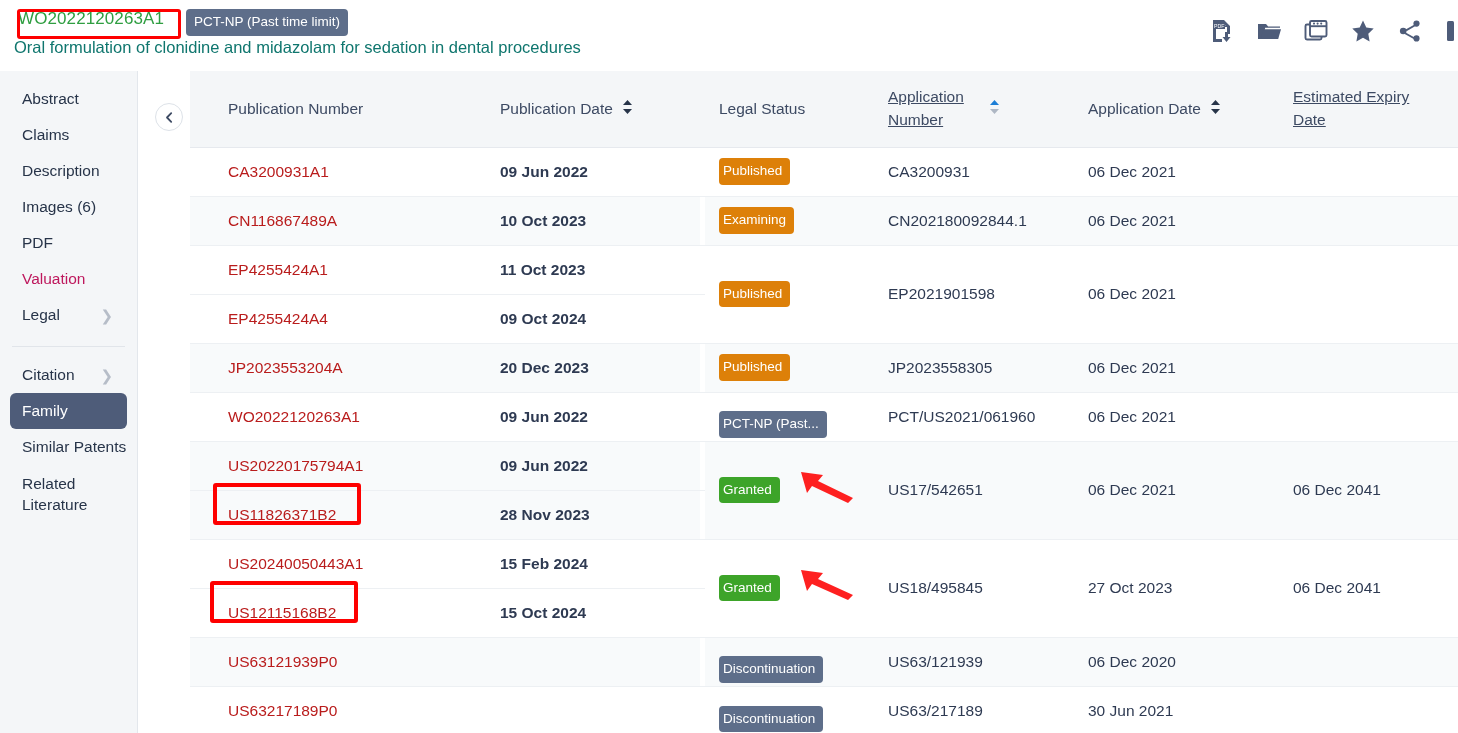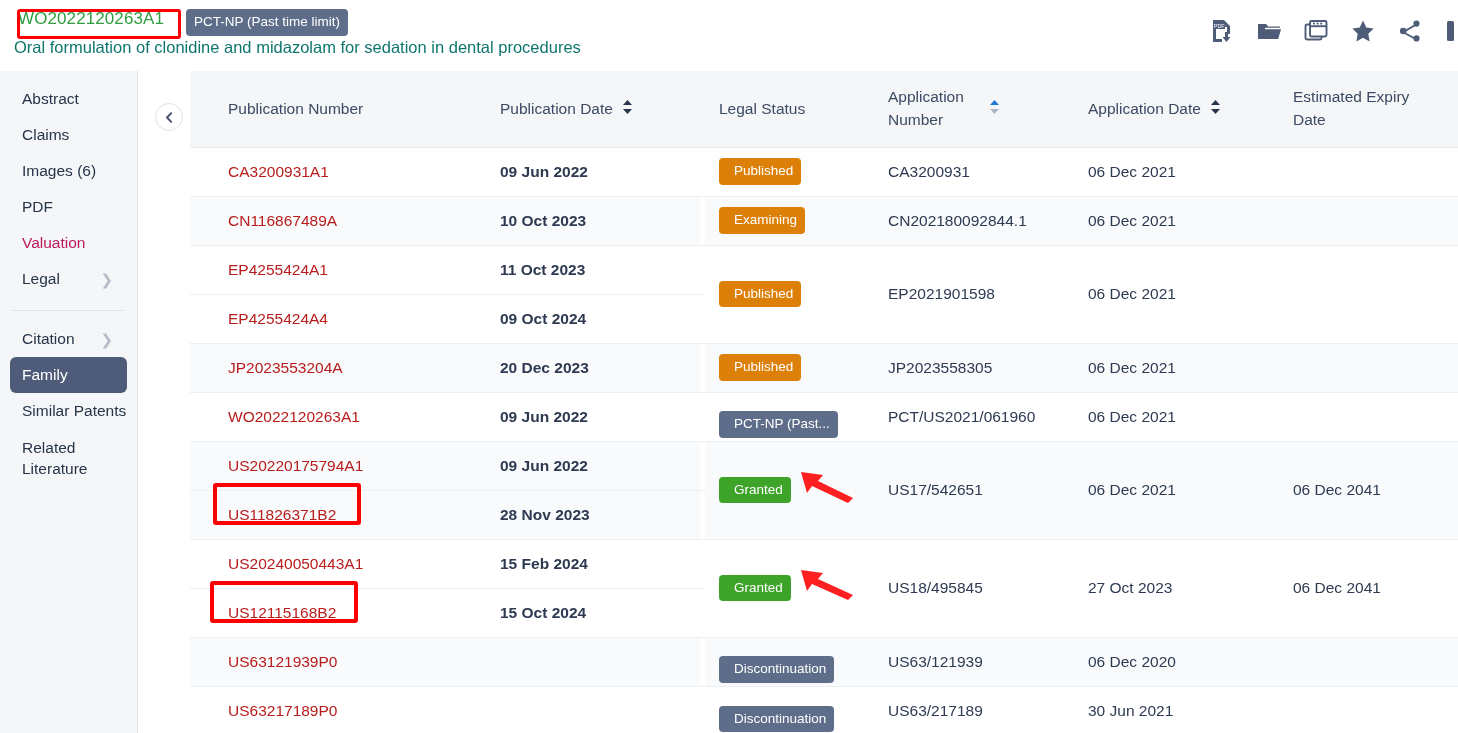--- a/index.html
+++ b/index.html
@@ -89,29 +89,29 @@
   .c-pubno { width: 310px; padding-left: 38px !important; }
   .c-pubdate { width: 200px; font-weight: bold; }
   .c-sep { width: 5px; padding: 0 !important; background: #fff; border-bottom: 1px solid #edf0f3 !important; }
   .c-legal { width: 173px; padding-left: 14px !important; }
   .c-appno { width: 210px; padding-left: 10px !important; }
   .c-appdate { width: 205px; }
   .c-expiry { width: 165px; }
 
   thead .c-sep { background: #e9ecf0; border-bottom: 1px solid #e6e9ee !important; }
   .th-inner { display: inline-flex; align-items: center; gap: 9px; }
-  .th-txt-2l { display: inline-block; line-height: 1.45; }
+  .th-txt-2l { display: inline-block; line-height: 1.45; text-decoration: underline; }
 
   .pubno-link { color: #b91c1c; cursor: pointer; }
   .row-white { background: #ffffff; }
   .row-tint  { background: #f8fafb; }
 
   .badge {
     display: inline-block; color: #fff; font-size: 13.5px; line-height: 1;
-    padding: 6px 8px 7px 15px; border-radius: 4px; white-space: nowrap;
+    padding: 6px 8px 7px 4px; border-radius: 4px; white-space: nowrap;
   }
   .b-orange { background: #dd8009; }
   .b-green  { background: #3da429; }
   .b-gray   { background: #5e6e8a; margin-top: 16px; }
 
   .merged { border-bottom: 1px solid #edf0f3; }
   .nb { border-bottom: none !important; }
 
   
   .hl-box { position: absolute; border: 4px solid #fe0000; border-radius: 3px; pointer-events: none; z-index: 9; }
@@ -179,20 +179,23 @@
 </div>
 
 <div id="sidebar">
   <div class="side-item">
     <span>Abstract</span>
   </div>
   <div class="side-item">
     <span>Claims</span>
   </div>
   <div class="side-item">
+    <span>Description</span>
+  </div>
+  <div class="side-item">
     <span>Images (6)</span>
   </div>
   <div class="side-item">
     <span>PDF</span>
   </div>
   <div class="side-item muted">
     <span>Valuation</span>
   </div>
   <div class="side-item">
     <span>Legal</span>

